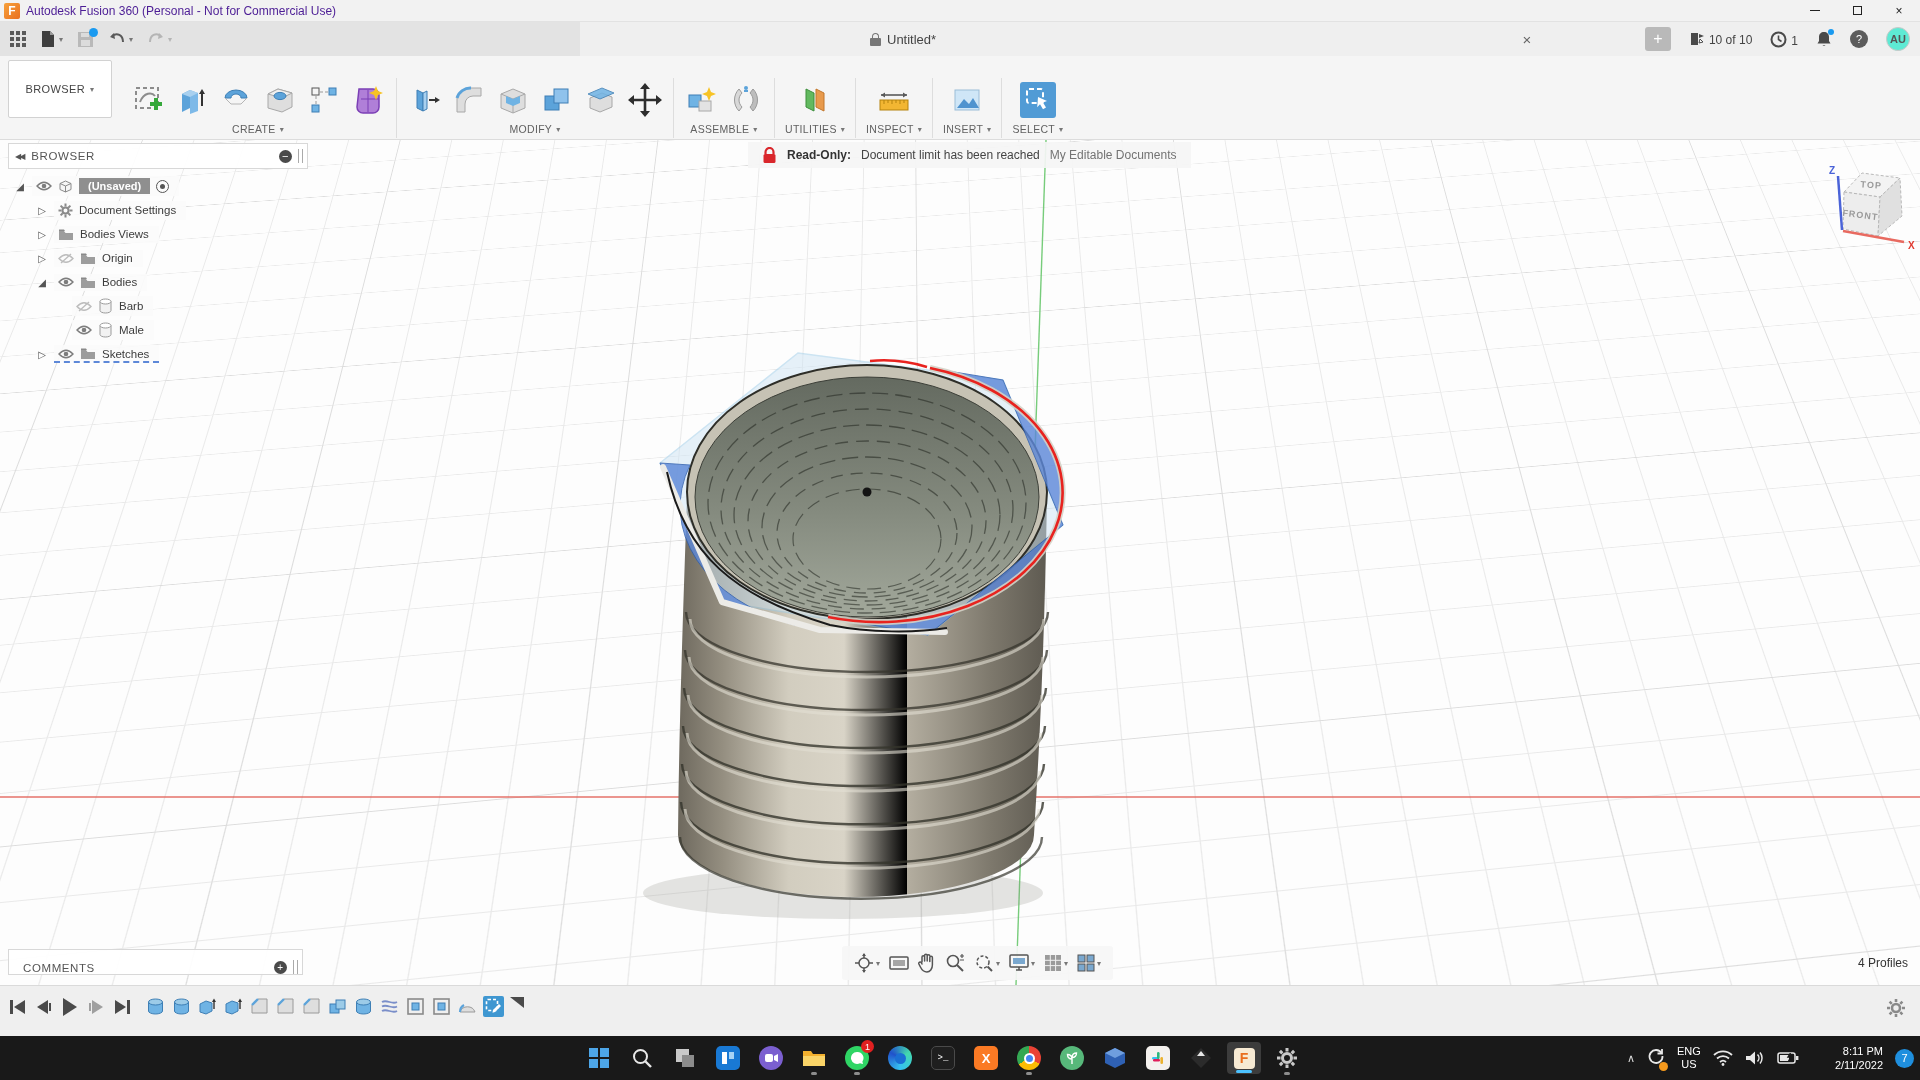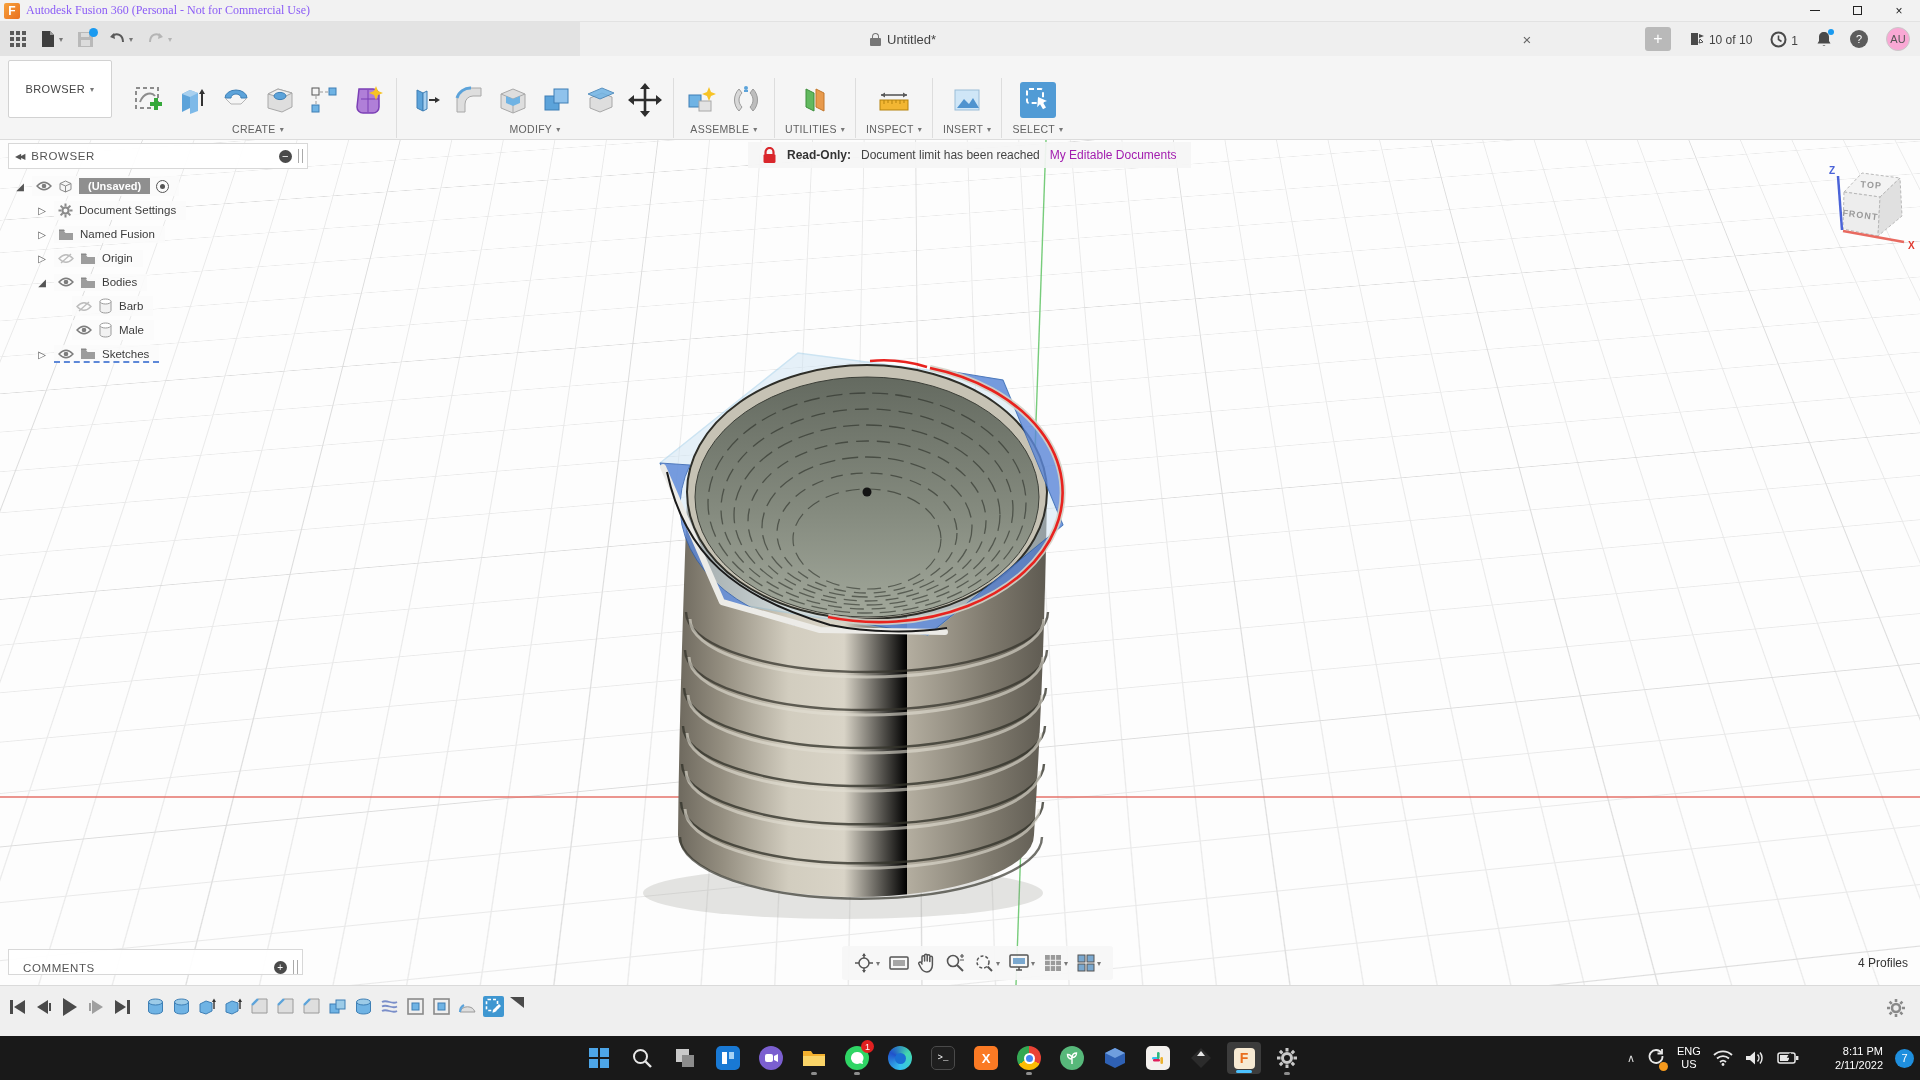--- a/index.html
+++ b/index.html
@@ -3,21 +3,21 @@
 <meta charset="utf-8">
 <style>
   * { margin:0; padding:0; box-sizing:border-box; }
   html,body { width:1920px; height:1080px; overflow:hidden; font-family:"Liberation Sans",sans-serif; background:#fff; }
   .abs { position:absolute; }
   #root { position:relative; width:1920px; height:1080px; background:#fdfdfd; }
 
   
   #titlebar { position:absolute; top:0; left:0; width:1920px; height:22px; background:#f2f2f2; border-bottom:1px solid #e2e2e2; display:flex; align-items:center; }
   #fusion-logo { width:16px; height:16px; margin:0 6px 0 4px; background:linear-gradient(135deg,#f7a23c,#e96f1e); color:#fff; font-size:12px; font-weight:bold; display:flex; align-items:center; justify-content:center; border-radius:2px; }
-  #win-title { font-size:12px; color:#8b5cf6;font-family:Liberation Serif, serif; }
+  #win-title { font-size:12px; color:#4c1d95; }
   #win-controls { margin-left:auto; display:flex; height:22px; }
   .win-btn { width:42px; height:22px; display:flex; align-items:center; justify-content:center; color:#222; font-size:12px; }
   .min-bar { width:10px; height:1px; background:#222; }
   .max-box { width:9px; height:9px; border:1px solid #222; }
 
   
   #qat { position:absolute; top:22px; left:0; width:1920px; height:34px; background:#efefef; }
   #qat-left { position:absolute; left:0; top:0; width:580px; height:34px; background:#e3e3e3; display:flex; align-items:center; gap:14px; padding-left:10px; }
   .qat-btn { display:flex; align-items:center; gap:3px; color:#555; }
   .dots9 { display:grid; grid-template-columns:repeat(3,4px); grid-gap:2px; }
@@ -25,21 +25,21 @@
   .caret { font-size:8px; color:#777; }
   .caret.lite { color:#b5b5b5; }
   #doc-tab { position:absolute; left:870px; top:0; height:34px; display:flex; align-items:center; gap:6px; font-size:13px; color:#444; }
   .lock-mini { width:11px; height:13px; position:relative; }
   .lock-mini .body { position:absolute; bottom:0; width:11px; height:8px; background:#777; border-radius:1px; }
   .lock-mini .shackle { position:absolute; top:0; left:2px; width:7px; height:7px; border:1.5px solid #777; border-bottom:none; border-radius:4px 4px 0 0; }
   #qat-right { position:absolute; right:0; top:0; height:34px; display:flex; align-items:center; }
   #tab-close { width:26px; text-align:center; color:#666; font-size:15px; margin-right:105px; }
   #new-tab { width:26px; height:24px; background:#b9b9b9; color:#fff; border-radius:3px; font-size:16px; display:flex; align-items:center; justify-content:center; margin-right:18px; }
   .qr-item { display:flex; align-items:flex-end; gap:4px; color:#444; font-size:12px; margin-right:18px; }
-  #avatar { width:24px; height:24px; border-radius:50%; background:#f9a8d4; border:1px solid #c9c9c9; color:#555; font-size:11px; display:flex; align-items:center; justify-content:center; margin-right:10px; }
+  #avatar { width:24px; height:24px; border-radius:50%; background:#5eead4; border:1px solid #c9c9c9; color:#555; font-size:11px; display:flex; align-items:center; justify-content:center; margin-right:10px;font-weight:bold; }
   #help-badge { width:18px; height:18px; border-radius:50%; background:#5c5c5c; color:#fff; font-size:11px; display:flex; align-items:center; justify-content:center; }
   .bell-dot { position:absolute; top:-2px; right:-2px; width:6px; height:6px; border-radius:50%; background:#1a9af0; }
 
   
   #ribbon { position:absolute; top:56px; left:0; width:1920px; height:84px; background:#f5f5f5; border-bottom:1px solid #dcdcdc; }
   #design-btn { position:absolute; left:8px; top:4px; width:104px; height:58px; background:#fff; border:1px solid #d2d2d2; border-radius:2px; display:flex; align-items:center; justify-content:center; gap:5px; font-size:11px; color:#444; letter-spacing:.4px; }
   #tabs-row { position:absolute; left:120px; top:0; height:22px; display:flex; }
   .rtab { padding:0 16px; height:22px; display:flex; align-items:center; font-size:11px; color:#5a5a5a; letter-spacing:.4px; position:relative; }
   .rtab.active { color:#0696d7; }
   .rtab.active::after { content:""; position:absolute; left:8px; right:8px; bottom:0; height:3px; background:#0696d7; }
@@ -59,21 +59,21 @@
       repeating-linear-gradient(90deg,#dcdcdc 0 1px,transparent 1px 290px),
       repeating-linear-gradient(0deg,#e9e9e9 0 1px,transparent 1px 58px),
       repeating-linear-gradient(90deg,#e9e9e9 0 1px,transparent 1px 58px);
     transform:perspective(2400px) rotateX(47deg) rotateZ(-7deg); transform-origin:52% 42%; }
   #axes { position:absolute; left:0; top:0; }
 
   
   #banner { position:absolute; left:748px; top:2px; height:26px; display:flex; align-items:center; gap:10px; background:rgba(245,245,245,.92); padding:0 14px; font-size:12px; }
   #banner .rl { font-weight:bold; color:#333; }
   #banner .msg { color:#444; }
-  #banner .lnk { color:#a21caf; }
+  #banner .lnk { color:#737373; }
 
   
   #browser-hd { position:absolute; left:8px; top:3px; width:300px; height:26px; background:rgba(255,255,255,.92); border:1px solid #d8d8d8; display:flex; align-items:center; font-size:11.5px; color:#555; letter-spacing:.6px; }
   .hd-collapse { color:#555; font-size:8px; margin:0 8px 0 6px; letter-spacing:-2px; }
   .hd-minus { margin-left:auto; width:13px; height:13px; border-radius:50%; background:#4a4a4a; color:#fff; font-size:11px; line-height:11px; display:flex; align-items:center; justify-content:center; margin-right:6px; }
   .hd-grip { width:5px; height:14px; border-left:1px solid #aaa; border-right:1px solid #aaa; margin-right:4px; }
   #tree { position:absolute; left:14px; top:34px; font-size:11.5px; color:#3c3c3c; }
   .br-row { display:flex; align-items:center; height:24px; gap:6px; }
   .br-chip { display:inline-flex; align-items:center; gap:6px; background:rgba(250,250,250,.88); padding:2px 10px 2px 4px; }
   .expander { width:12px; font-size:10px; color:#555; text-align:center; }
@@ -559,21 +559,21 @@
         </span>
       </div>
 
       <div class="br-row" style="margin-left:22px;">
         <span class="expander">▷</span>
         <span class="br-chip">
           <svg width="16" height="13" viewBox="0 0 16 13">
               <path d="M1 3 h5 l1.5 2 H15 v7 H1 z" fill="#9d9d9d"></path>
               <path d="M1 3 v-1.5 h5 l1 1.5 z" fill="#8a8a8a"></path>
             </svg>
-          <span>Named Fusion</span>
+          <span>Bodies Views</span>
         </span>
       </div>
 
       <div class="br-row" style="margin-left:22px;">
         <span class="expander">▷</span>
         <span class="br-chip">
           <svg width="16" height="11" viewBox="0 0 16 11">
               <path d="M1 5.5 Q8 -2 15 5.5 Q8 13 1 5.5 Z" fill="none" stroke="#bdbdbd" stroke-width="1.4"></path>
               <path d="M3 10 L13 1" stroke="#bdbdbd" stroke-width="1.4"></path>
             </svg>

